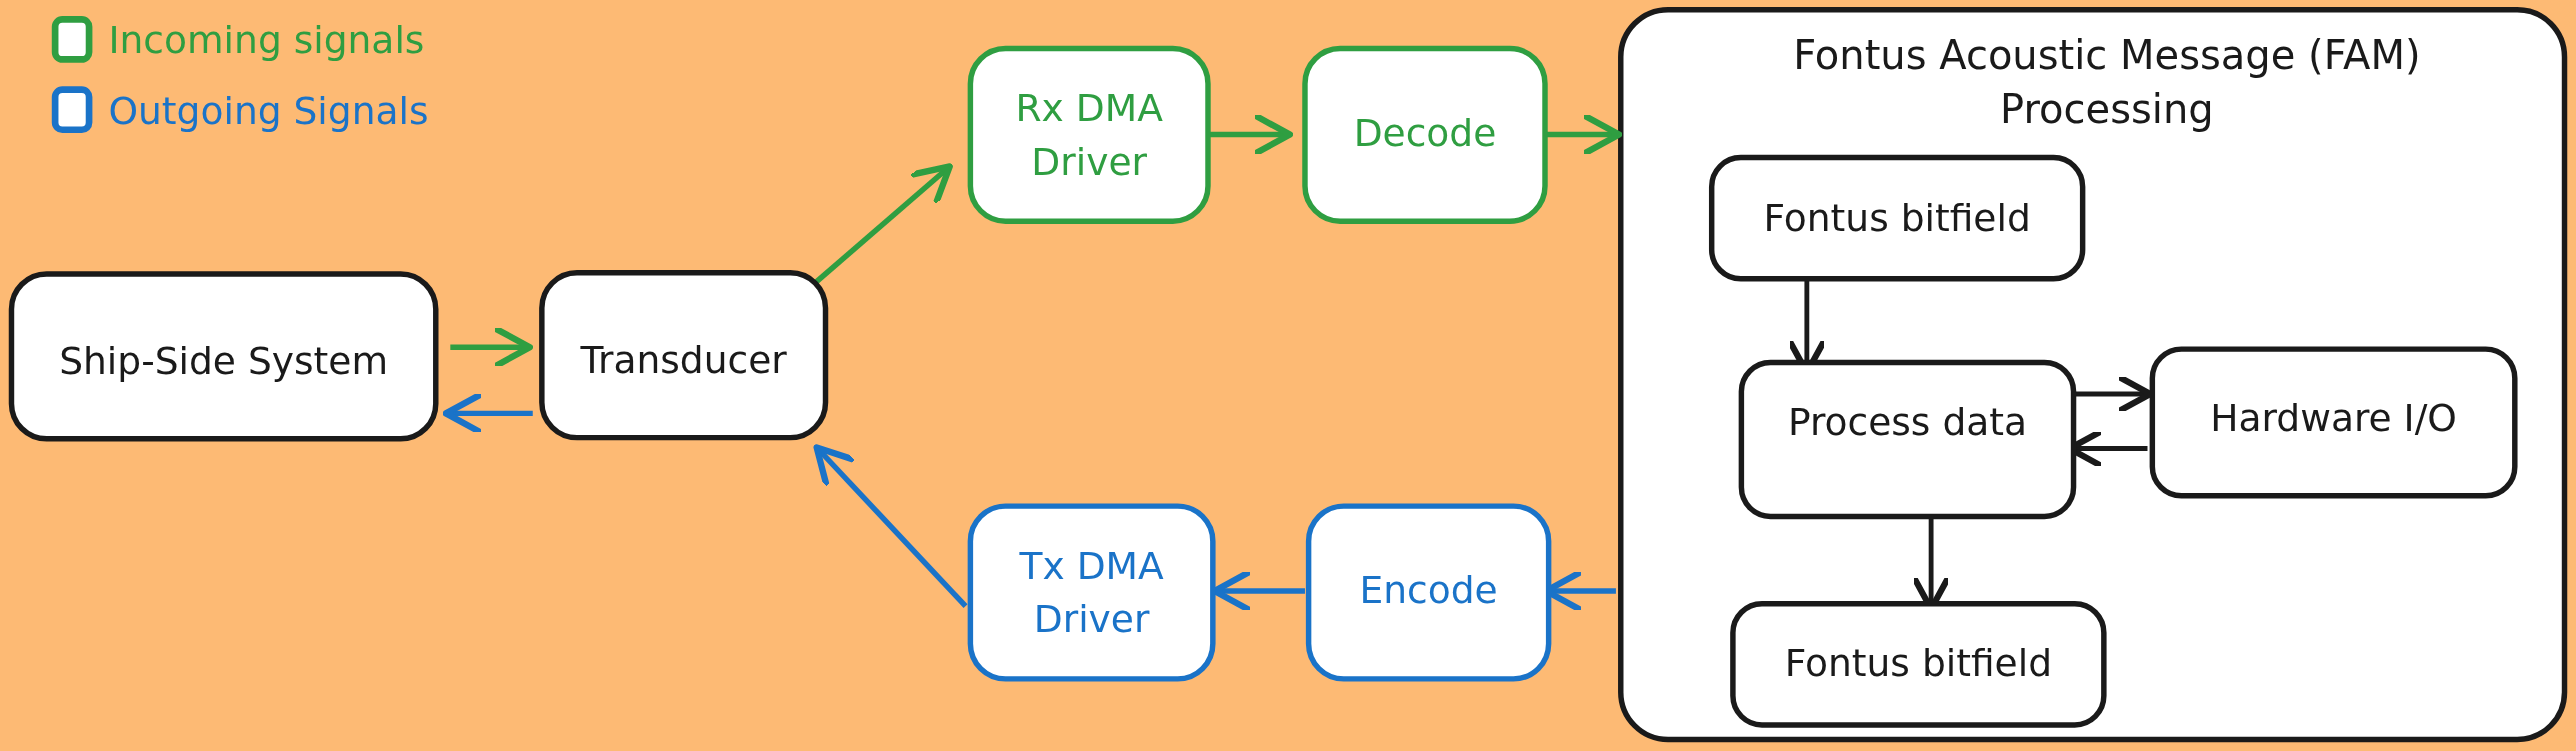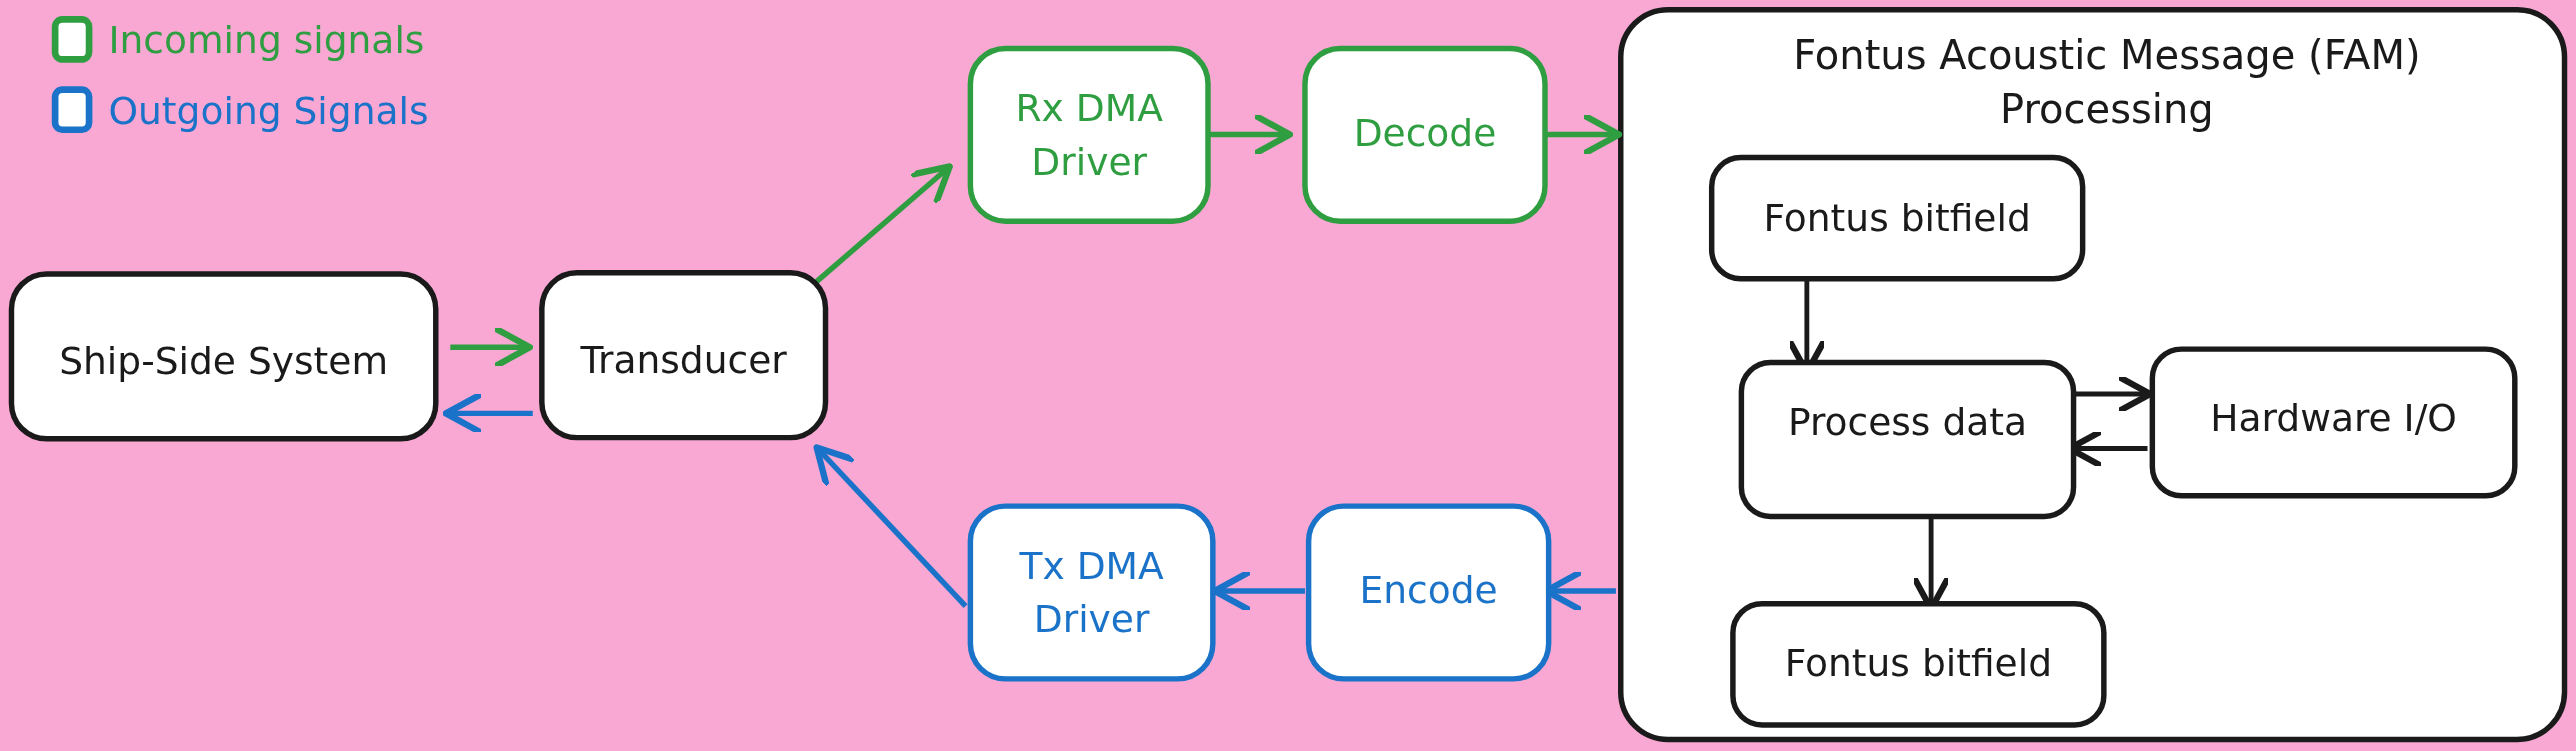--- a/index.html
+++ b/index.html
@@ -7,21 +7,21 @@
     padding: 0;
     background: #ffffff;
   }
   body {
     font-family: "DejaVu Sans", sans-serif;
   }
   #canvas {
     position: relative;
     width: 2576px;
     height: 751px;
-    background: #f9a8d4;
+    background: #fdba74;
     overflow: hidden;
   }
   #diagram-svg {
     position: absolute;
     left: 0;
     top: 0;
     width: 2576px;
     height: 751px;
   }
   .node-label {

